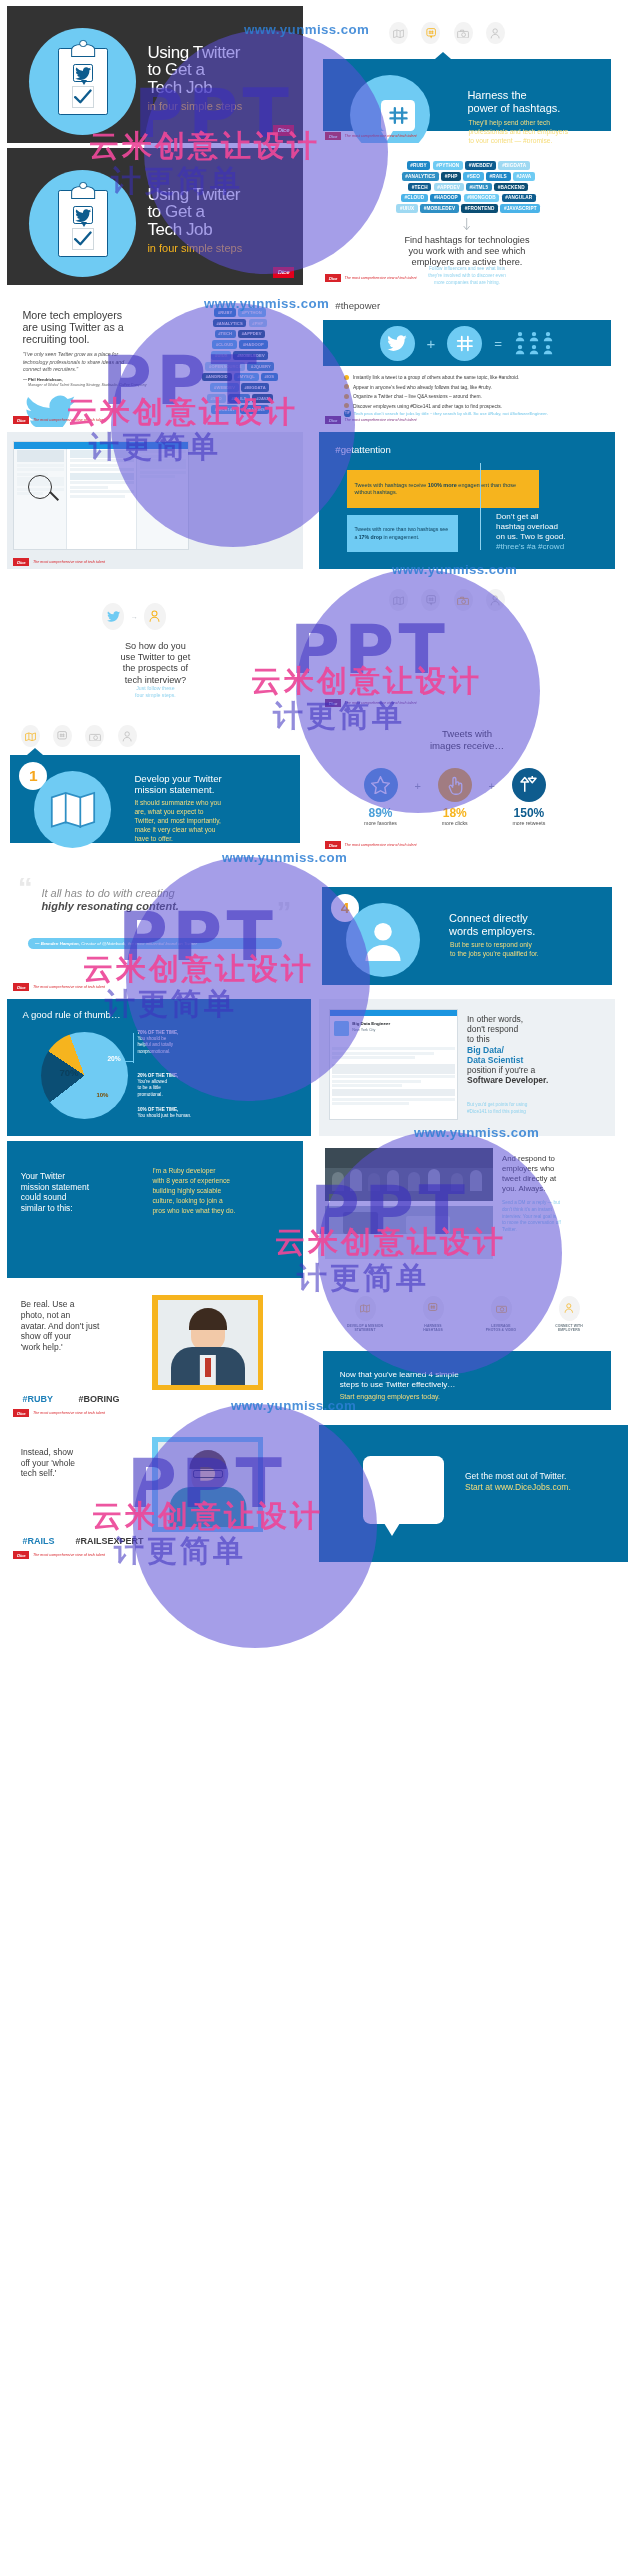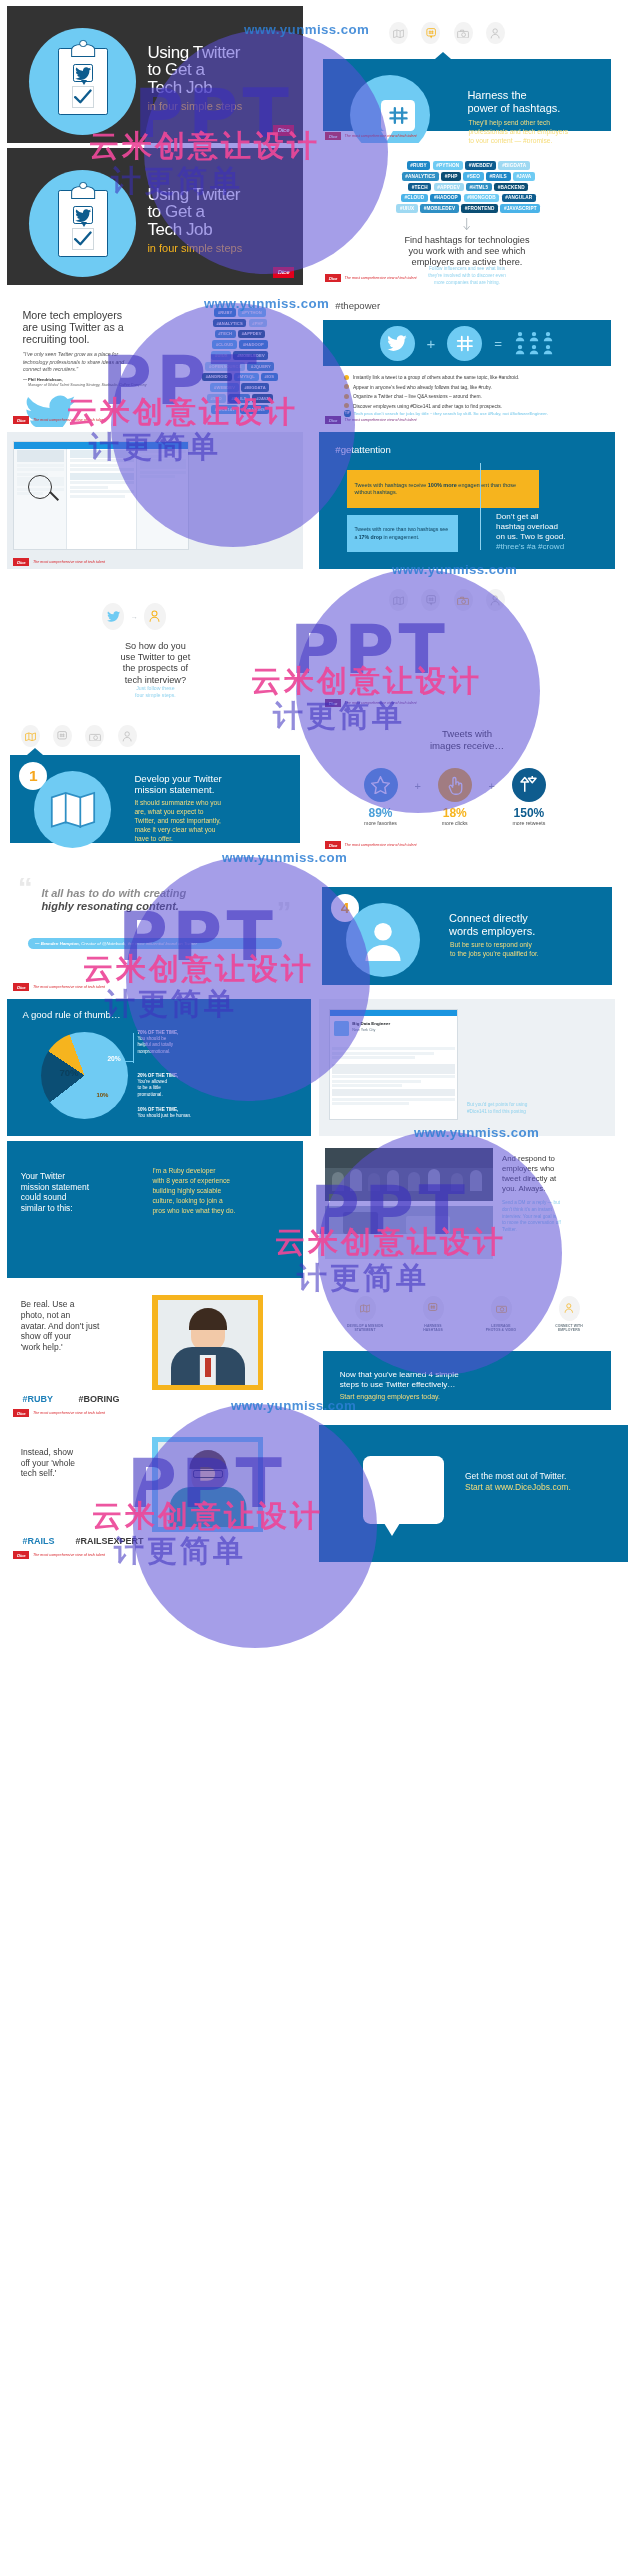--- a/index.html
+++ b/index.html
@@ -91,21 +91,21 @@
   .statgroup { position:absolute; display:flex; align-items:flex-start; gap:7.4px; }
   .stat { width:53px; text-align:center; }
   .stat .circ { width:34px;height:34px;border-radius:50%; margin:0 auto 3.7px;
      display:flex;align-items:center;justify-content:center; }
   .stat .num { font-size:12px; font-weight:bold; }
   .stat .lbl { font-size:5.2px; color:#4d4d4d; margin-top:0.7px; }
   .plus { font-size:11px; color:#9aa4ab; margin-top:12px; }
 
   
   .pull { position:absolute; }
-  .pull .q1 { font-size:11px; font-style:italic; color:#8d8d8d; font-weight:700; line-height:1.15;}
+  .pull .q1 { font-size:11px; font-style:italic; color:#8d8d8d; font-weight:400; line-height:1.15;}
   .pull .q2 { font-size:11px; font-style:italic; color:#4b4b4b; font-weight:bold; line-height:1.15;}
   .bubble { position:absolute; background:#6FCBF3; border-radius:6.7px; color:#fff;
      font-size:4.4px; padding:3px 6.7px; font-style:italic; }
   .bigquote { position:absolute; color:#e9e9e9; font-size:30px; font-weight:bold; line-height:.6; }
 
   
   .pie { position:absolute; border-radius:50%; }
   .callout { position:absolute; font-size:4.6px; line-height:1.35; color:#fff; }
   .callout b { font-size:4.6px; }
 
@@ -728,20 +728,29 @@
         <div class="row" style="width:80%;"></div>
       <div class="row" style="width:65%;"></div>
       <div class="row" style="height:10.3px; background:#e9eef2; margin-top:4.4px;"></div>
       <div class="row"></div>
         <div class="row" style="width:70%;"></div>
         <div class="row" style="width:55%;"></div>
       <div class="row" style="height:7.4px;background:#e9eef2;"></div>
       <div class="row"></div>
         <div class="row" style="width:60%;"></div>
     </div>
+    <div style="position:absolute; left:148px; top:15px; width:140px; color:#3b3b3b; font-size:8.5px; line-height:1.2; font-weight:300;">
+      <div>In other words,</div>
+      <div>don't respond</div>
+      <div>to this</div>
+      <div style="color:#1d7fb8; font-weight:bold;">Big Data/</div>
+      <div style="color:#1d7fb8; font-weight:bold;">Data Scientist</div>
+      <div>position if you're a</div>
+      <div style="font-weight:bold;">Software Developer.</div>
+    </div>
     <div style="position:absolute; left:148px; top:103px; color:#8FD2EE; font-size:4.7px; line-height:1.4;">
       <div>But you'd get points for using</div>
       <div>#Dice141 to find this posting</div>
     </div>
   </div>
 
   <div class="slide" style="left:7.4px; top:1141px; width:296px; height:137px; background:#046FA0;">
     <div style="position:absolute; left:13.3px; top:30px; width:118px; color:#fff; font-size:8.5px; line-height:1.25; font-weight:300;">
       <div>Your Twitter</div>
       <div>mission statement</div>

